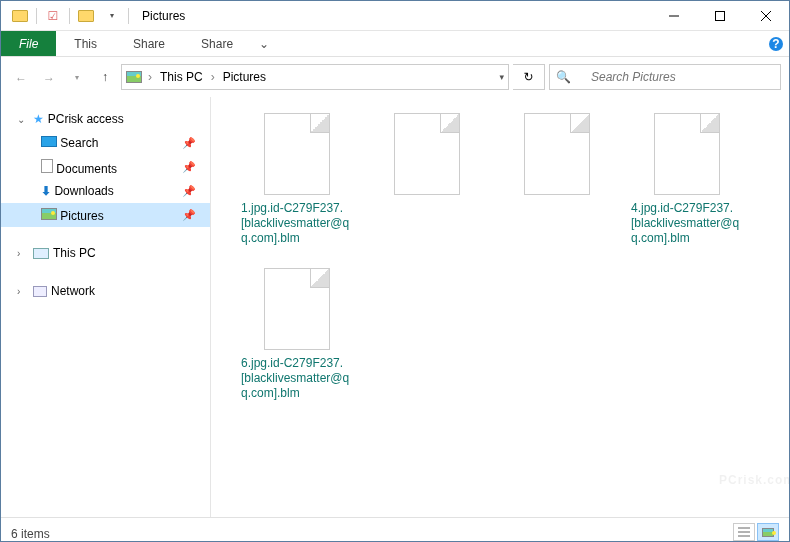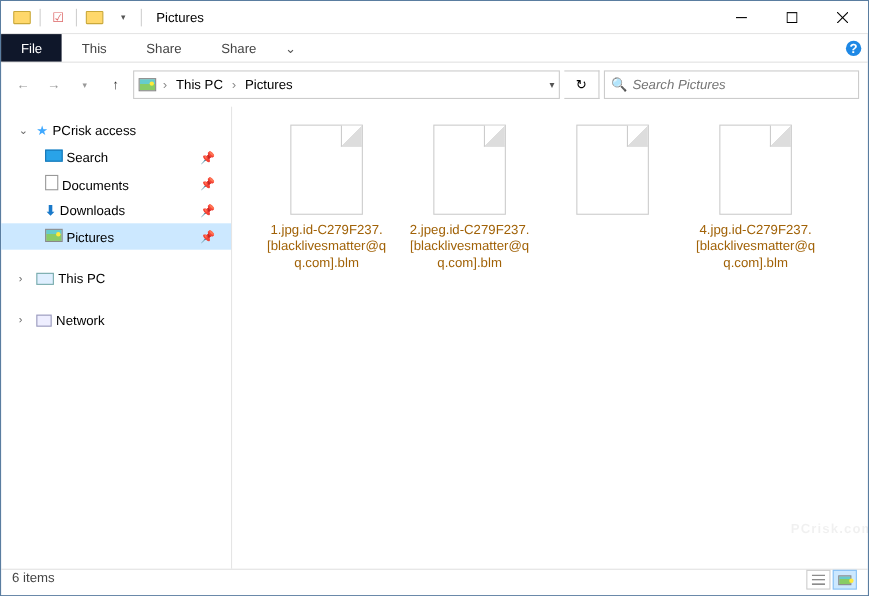--- a/index.html
+++ b/index.html
@@ -8,57 +8,57 @@
 
 .titlebar { height: 30px; background: #fff; display: flex; align-items: center; padding-left: 6px; border-bottom: 1px solid #e5e5e5; }
 .tb-icon { width: 18px; height: 18px; margin: 0 4px; display: inline-flex; align-items: center; justify-content: center; }
 .tb-sep { width:1px; height:16px; background:#d0d0d0; margin:0 3px;}
 .tb-title { margin-left: 10px; color: #000; }
 .win-controls { margin-left: auto; display: flex; }
 .win-btn { width: 46px; height: 30px; display: flex; align-items: center; justify-content: center; }
 
 
 .ribbon { height: 26px; display:flex; align-items:stretch; border-bottom:1px solid #e1e1e1;}
-.file-tab { background:#0f172a; color:#fff; padding:0 18px; display:flex; align-items:center; }
+.file-tab { background:#15803d; color:#fff; padding:0 18px; display:flex; align-items:center;font-style:italic; }
 .r-tab { padding:0 18px; display:flex; align-items:center; color:#444; }
 .help-icon { margin-left:auto; width:26px; display:flex; align-items:center; justify-content:center; color:#1979ca;}
 .caret-ribbon { width:26px; display:flex; align-items:center; justify-content:center; color:#555;}
 
 
 .navrow { height: 40px; display:flex; align-items:center; padding:0 8px; gap:4px; }
 .nav-btn { width:24px; height:24px; display:flex; align-items:center; justify-content:center; color:#999;}
 .nav-btn.enabled{ color:#333;}
 .addr { flex:1; height:26px; border:1px solid #ccc; display:flex; align-items:center; padding:0 4px; gap:6px;}
 .addr .crumb { color:#000; padding:0 2px;}
 .addr .sep { color:#888; }
 .refresh-box {width:32px; height:26px; border-top:1px solid #ccc;border-bottom:1px solid #ccc;border-right:1px solid #ccc; display:flex;align-items:center;justify-content:center;}
 .search { width:232px; height:26px; border:1px solid #ccc; display:flex; align-items:center; padding:0 6px; color:#777;}
-.search input { border:none; outline:none; flex:1; color:#555; font-style:italic;}
+.search input { border:none; outline:none; flex:1; color:#555; font-style:italic;margin-left:16px;}
 
 
 .body { display:flex; height: calc(100% - 30px - 26px - 40px - 24px); }
 .sidebar { width:210px; border-right:1px solid #e5e5e5; padding:10px 0; }
 .tree-item { display:flex; align-items:center; height:24px; padding-left:16px; gap:4px; color:#000;}
 .tree-item.sub { padding-left:40px; justify-content:space-between; padding-right:14px;}
 .tree-item.selected { background:#cce8ff; }
 .tree-chev { width:12px; color:#666; font-size:10px;}
 .pin { color:#888; font-size:11px;}
 .star{ color:#40a9ff;}
 .tree-gap{height:14px;}
 
 
 .content { flex:1; padding:16px 10px 10px 30px; overflow:auto; position:relative;}
 .grid { display:flex; flex-wrap:wrap; gap:22px 18px; align-content:flex-start;}
 .file { width:112px; display:flex; flex-direction:column; align-items:center; }
 .file-icon { width:66px; height:82px; background:#fff; border:1px solid #ccc; position:relative; margin-bottom:6px;}
 .file-icon::before{content:""; position:absolute; top:0; right:0; width:18px; height:18px; background:linear-gradient(135deg,#fff 0 50%, #ddd 50% 100%); border-left:1px solid #ccc; border-bottom:1px solid #ccc;}
-.file-name { text-align:center; font-size:12px; line-height:1.25; color:#a16207; word-break:break-all; max-height:48px; overflow:hidden;}
-
-
-.status { height:24px; border-top:1px solid #e1e1e1; display:flex; align-items:flex-start; padding:0 10px; color:#444;}
+.file-name { font-size:12px; line-height:1.25; color:#0f766e; word-break:break-all; max-height:48px; overflow:hidden;}
+
+
+.status { height:24px; border-top:1px solid #e1e1e1; display:flex; align-items:flex-end; padding:0 10px; color:#444;}
 .view-toggles{margin-left:auto; display:flex; gap:2px;}
 .vt{width:22px;height:18px;border:1px solid #ccc; display:flex;align-items:center;justify-content:center;}
 .vt.active{background:#cce8ff;border-color:#89c1f5;}
 
 
 .wm{position:absolute; right:0; bottom:26px; font-size:46px; font-weight:700; color:rgba(0,0,0,0.06); letter-spacing:1px; pointer-events:none; transform:translate(6px,4px);}
 
 
 .pic-glyph{width:16px;height:12px;background:linear-gradient(#6cc 0 40%,#8c6 40% 100%);border:1px solid #888;display:inline-block; position:relative;}
 .pic-glyph::after{content:"";position:absolute;top:2px;left:9px;width:4px;height:4px;background:#ffeb3b;border-radius:50%;}
@@ -177,28 +177,31 @@
   </div>
 
   <div class="content">
     <div class="grid" id="file-grid">
         <div class="file">
           <div class="file-icon"></div>
           <div class="file-name">1.jpg.id-C279F237.[blacklivesmatter@qq.com].blm</div>
         </div>
         <div class="file">
           <div class="file-icon"></div>
-          <div class="file-name">2.jpeg.id-C279F237.[blacklivesmatter@qq.com].blm</div>
         </div>
         <div class="file">
           <div class="file-icon"></div>
         </div>
         <div class="file">
           <div class="file-icon"></div>
           <div class="file-name">4.jpg.id-C279F237.[blacklivesmatter@qq.com].blm</div>
+        </div>
+        <div class="file">
+          <div class="file-icon"></div>
+          <div class="file-name">6.jpg.id-C279F237.[blacklivesmatter@qq.com].blm</div>
         </div>
       </div>
     <div class="wm">
       <span>PCrisk.com</span>
     </div>
   </div>
 </div>
 
 <div class="status">
   <span>6 items</span>

